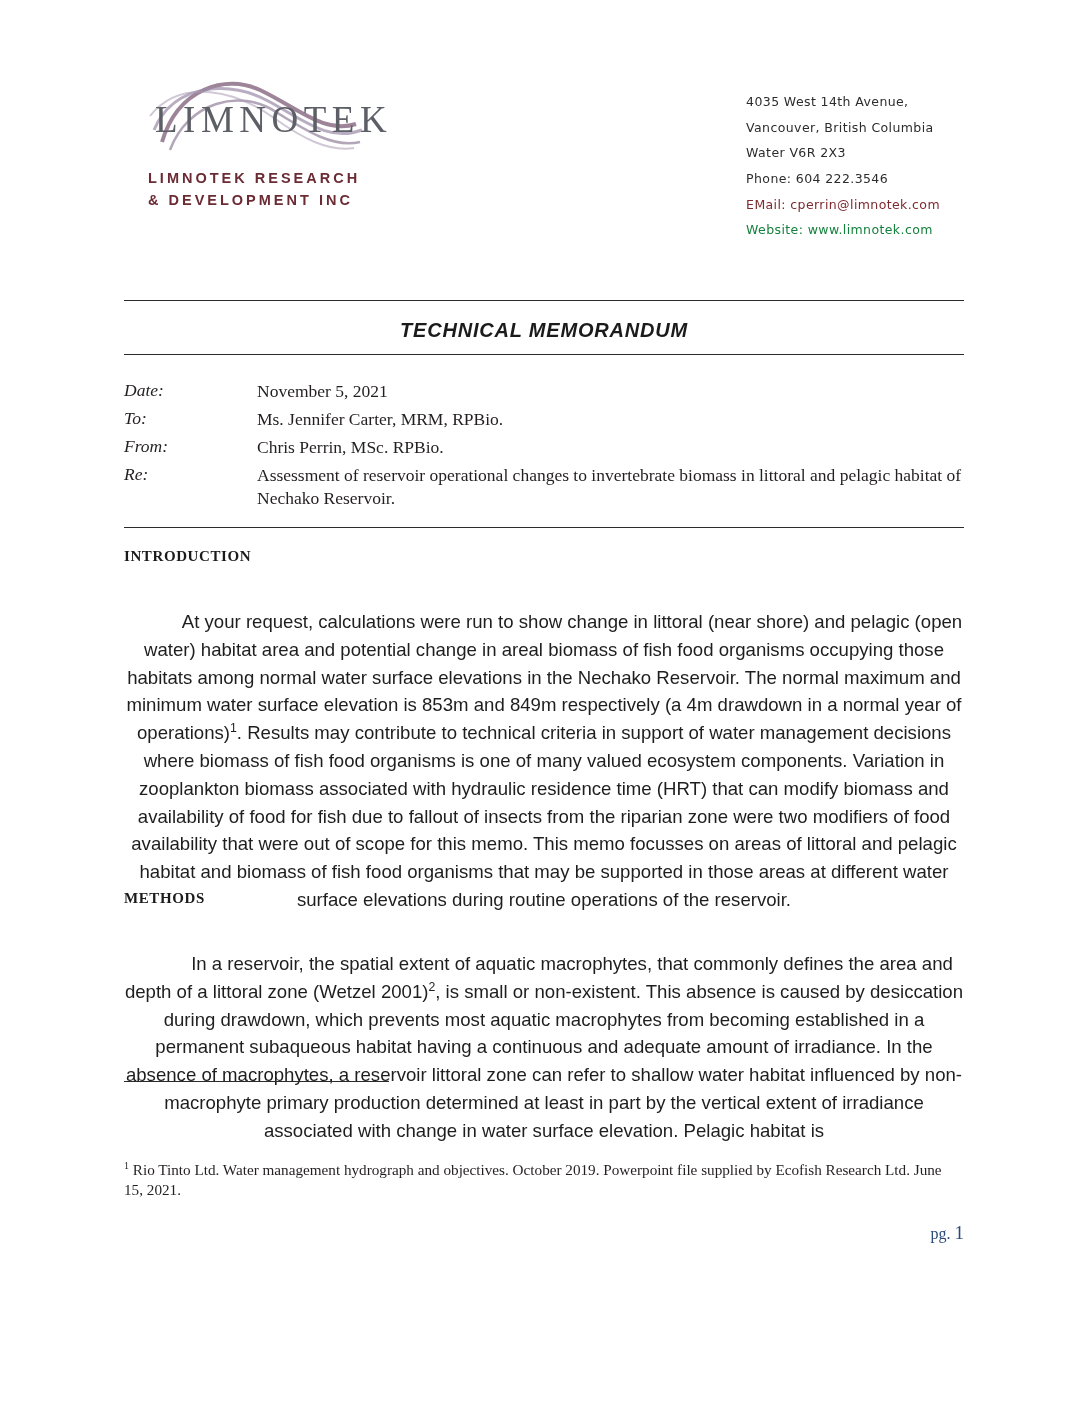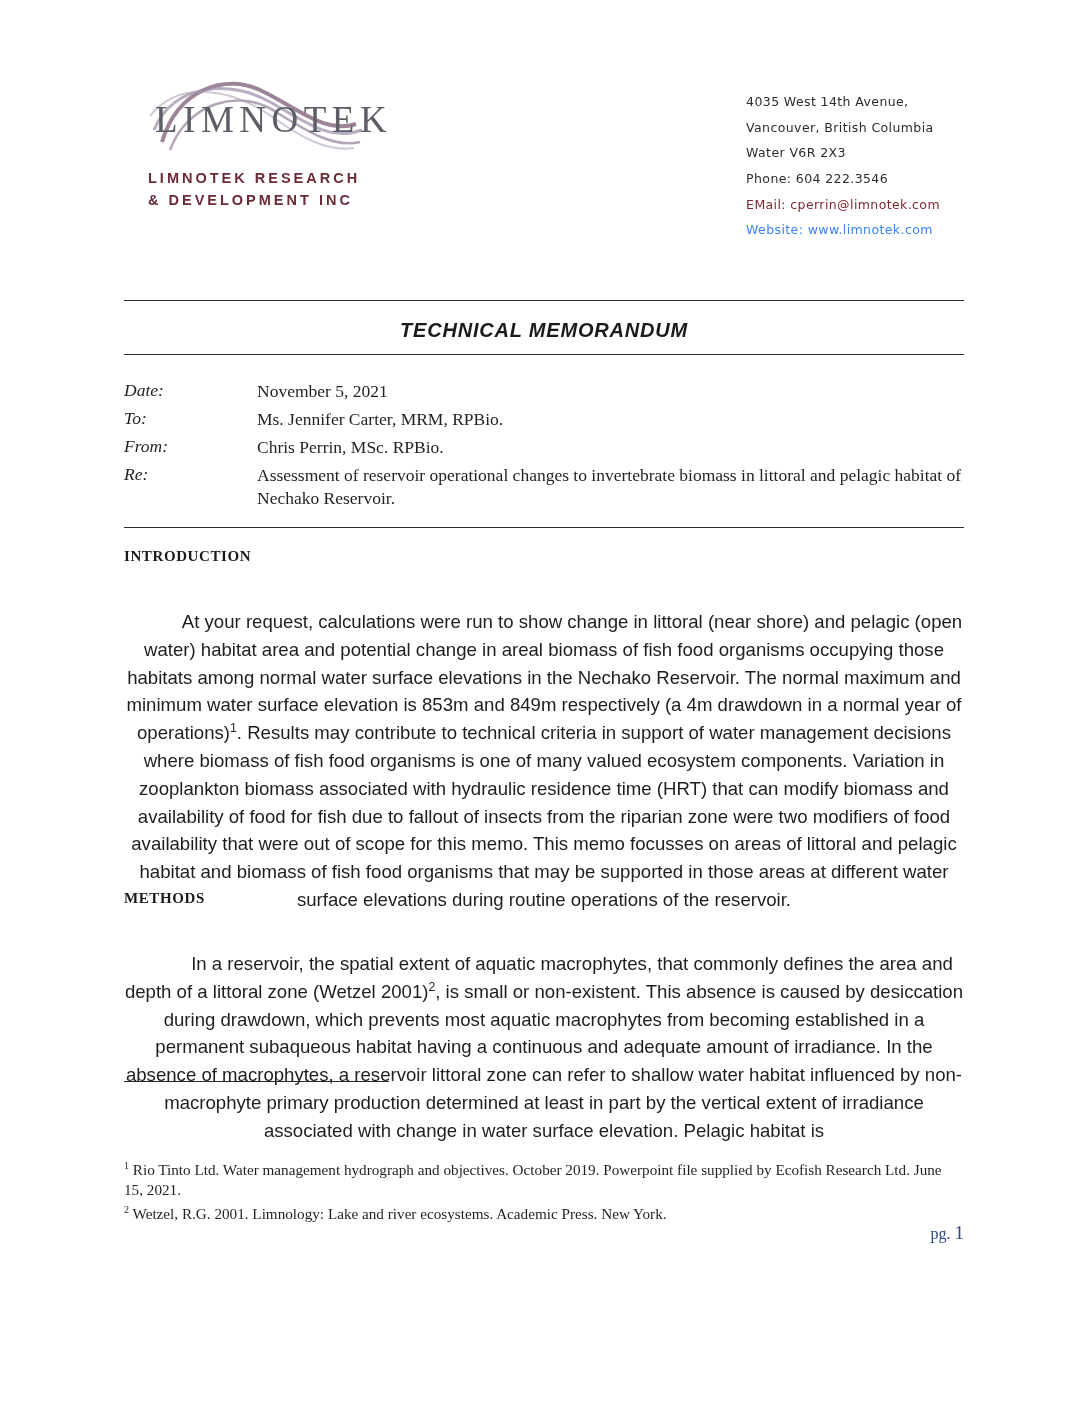--- a/index.html
+++ b/index.html
@@ -71,21 +71,21 @@
     right: 148px;
     top: 17px;
     text-align: left;
     font-family: "DejaVu Sans", sans-serif;
     font-size: 12.5px;
     line-height: 2.05;
     color: #2c2c2c;
     letter-spacing: 0.4px;
   }
   .contact .email { color: #7d2a2f; }
-  .contact .site { color: #3b82f6; }
+  .contact .site { color: #15803d; }
 
   
   .rule-wrap {
     position: absolute;
     left: 124px;
     right: 124px;
     font-style: italic;
   }
   .rule {
     border-top: 1.6px solid #2b2b2b;
@@ -258,18 +258,17 @@
   </div>
 
   <div class="section" id="methods">
     <div class="section-heading">METHODS</div>
     <div class="body-text"><span class="indent"></span><span>In a reservoir, the spatial extent of aquatic macrophytes, that commonly defines the area and depth of a littoral zone (Wetzel 2001)</span><sup>2</sup><span>, is small or non-existent. This absence is caused by desiccation during drawdown, which prevents most aquatic macrophytes from becoming established in a permanent subaqueous habitat having a continuous and adequate amount of irradiance. In the absence of macrophytes, a reservoir littoral zone can refer to shallow water habitat influenced by non-macrophyte primary production determined at least in part by the vertical extent of irradiance associated with change in water surface elevation. Pelagic habitat is</span></div>
   </div>
 
   <div class="footnote-rule"></div>
   <div class="footnotes">
     <div class="footnote"><sup>1</sup><span> Rio Tinto Ltd. Water management hydrograph and objectives. October 2019. Powerpoint file supplied by Ecofish Research Ltd. June 15, 2021.</span></div>
-    <div class="footnote"><sup>2</sup><span> Wetzel, R.G. 2001. Limnology: Lake and river ecosystems. Academic Press. New York.</span></div>
   </div>
 
   <div class="page-number"><span>pg. </span><span class="pg-num">1</span></div>
 
 </div>
 
 </body></html>

